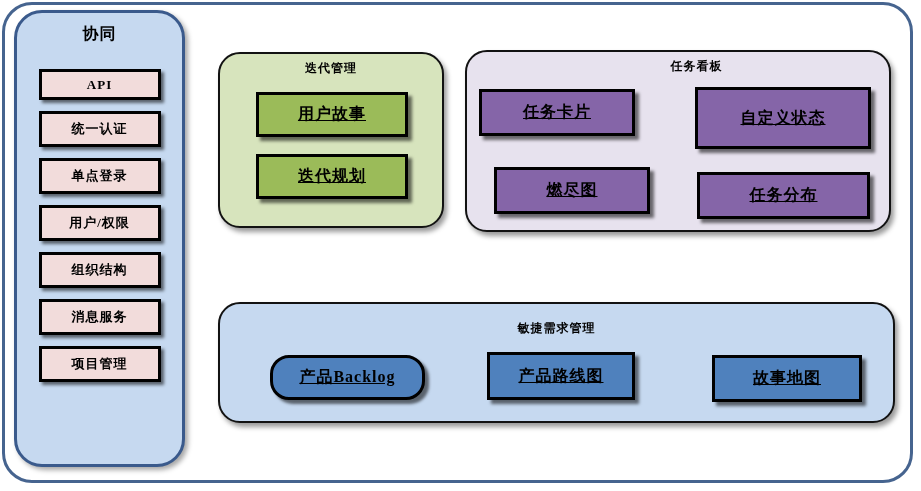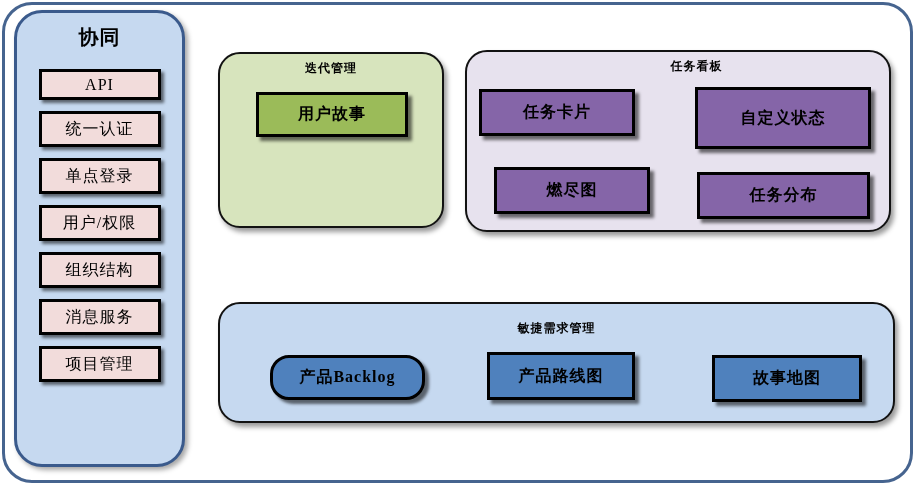--- a/index.html
+++ b/index.html
@@ -15,34 +15,34 @@
     box-sizing:border-box;
   }
   
   .sidebar{
     position:absolute;left:14px;top:10px;width:171px;height:457px;
     background:#C6D9F0;border:3px solid #3A5A8C;border-radius:28px;
     box-sizing:border-box;
     box-shadow:3px 3px 5px rgba(0,0,0,0.35);
   }
   .sidebar-title{
-    margin-top:11px;text-align:center;font-size:20px;font-weight:bold;
+    margin-top:11px;text-align:center;font-size:16px;font-weight:bold;
     color:#000;letter-spacing:1px;
   }
   .sidebar-items{
     position:absolute;left:0;right:0;top:56px;
     display:flex;flex-direction:column;align-items:center;gap:11px;
   }
   .side-item{
     width:122px;height:36px;box-sizing:border-box;
     background:#F2DCDB;border:3px solid #000;
     box-shadow:3px 3px 3px rgba(0,0,0,0.55);
     display:flex;align-items:center;justify-content:center;
     font-family:"Liberation Serif","DejaVu Serif",serif;
-    font-weight:normal;font-size:16px;letter-spacing:1px;color:#000;
+    font-weight:bold;font-size:13px;letter-spacing:1px;color:#000;
   }
   .side-item:first-child{height:31px;}
   
   .group{
     position:absolute;border:2px solid #121212;border-radius:22px;
     box-sizing:border-box;box-shadow:3px 4px 5px rgba(0,0,0,0.40);
   }
   .group-title{
     text-align:center;font-size:12px;font-weight:bold;color:#000;
     letter-spacing:1px;margin-top:6px;
@@ -51,21 +51,21 @@
   .g-taskboard{left:465px;top:50px;width:426px;height:182px;background:#E7E2EE;padding-left:37px;}
   .g-requirements{left:218px;top:302px;width:677px;height:121px;background:#C6D9F0;}
   .g-requirements .group-title{margin-top:16px;}
   
   .block{
     position:absolute;box-sizing:border-box;
     border:3px solid #000;
     box-shadow:4px 4px 3px rgba(0,0,0,0.55);
     display:flex;align-items:center;justify-content:center;
     font-family:"Liberation Serif","DejaVu Serif",serif;
-    font-weight:bold;font-size:16px;letter-spacing:1px;color:#000;
+    font-weight:bold;font-size:16px;letter-spacing:1px;color:#000;text-decoration:underline;
   }
   .g-iteration .block{background:#9BBB59;left:36px;width:152px;height:45px;}
   .b-user-story{top:38px;}
   .b-iter-plan{top:100px;}
   .g-taskboard .block{background:#8565A8;}
   .b-task-card{left:12px;top:37px;width:156px;height:47px;}
   .b-custom-status{left:228px;top:35px;width:176px;height:62px;}
   .b-burndown{left:27px;top:115px;width:156px;height:47px;}
   .b-task-dist{left:230px;top:120px;width:173px;height:47px;}
   .g-requirements .block{background:#4F81BD;}
@@ -88,20 +88,21 @@
       <div class="side-item">用户/权限</div>
       <div class="side-item">组织结构</div>
       <div class="side-item">消息服务</div>
       <div class="side-item">项目管理</div>
     </div>
   </div>
 
   <div class="group g-iteration">
     <div class="group-title">迭代管理</div>
     <div class="block b-user-story">用户故事</div>
+    <div class="block b-iter-plan">迭代规划</div>
   </div>
 
   <div class="group g-taskboard">
     <div class="group-title">任务看板</div>
     <div class="block b-task-card">任务卡片</div>
     <div class="block b-custom-status">自定义状态</div>
     <div class="block b-burndown">燃尽图</div>
     <div class="block b-task-dist">任务分布</div>
   </div>
 

